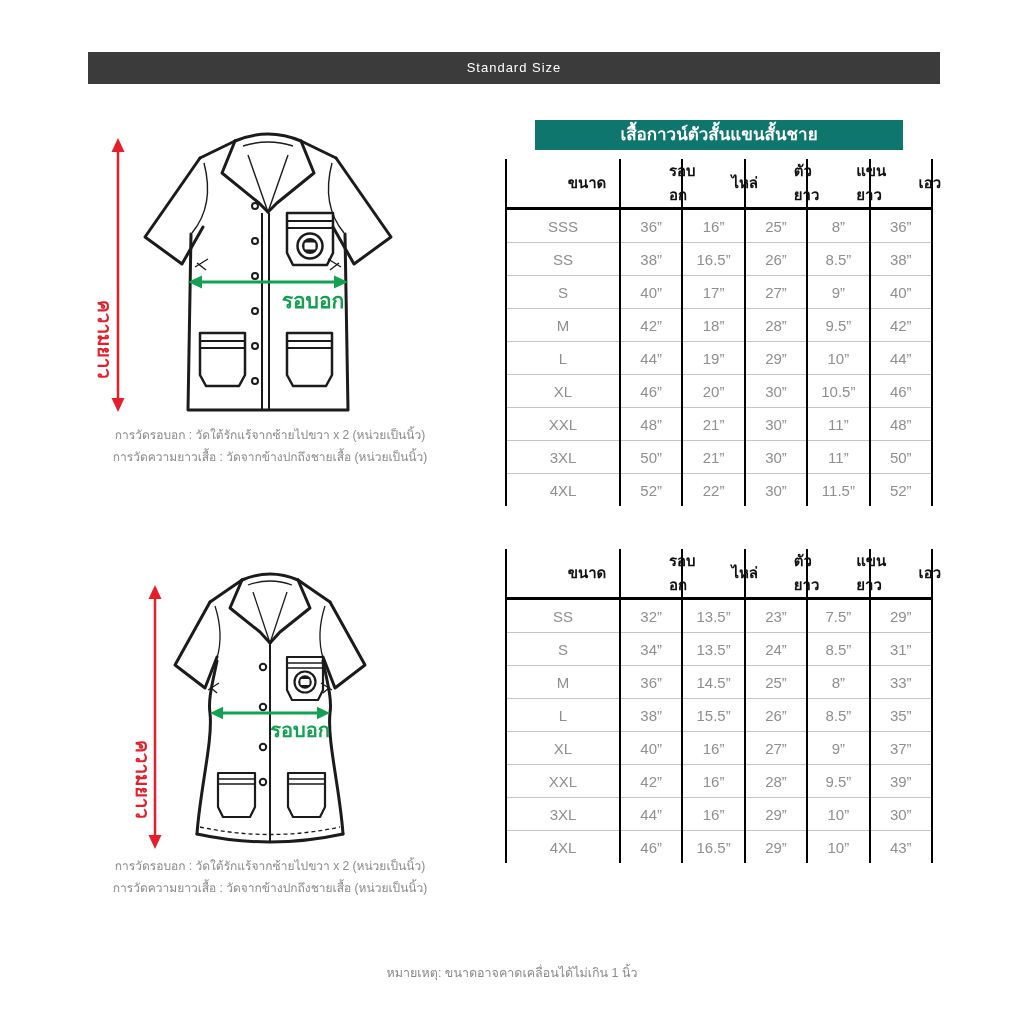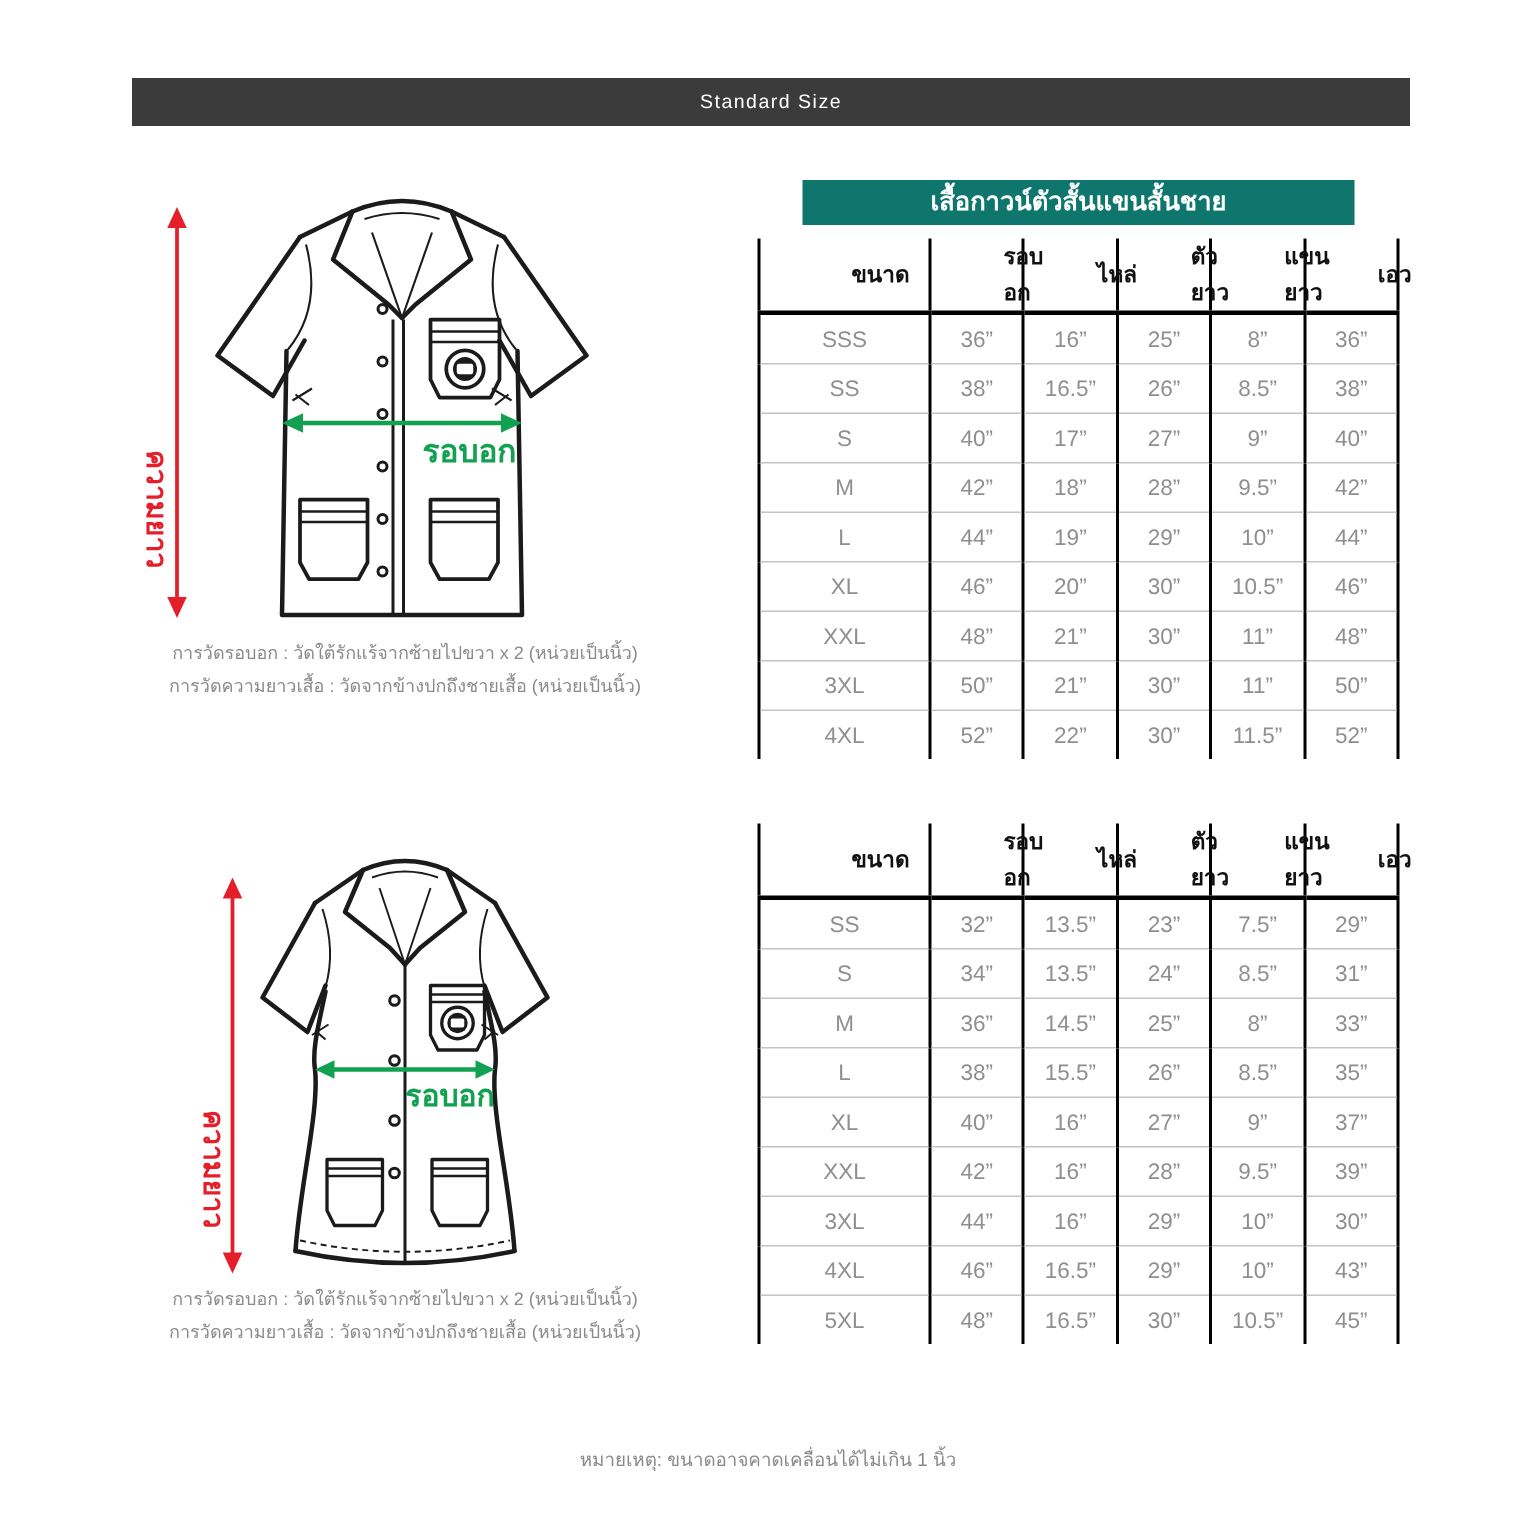--- a/index.html
+++ b/index.html
@@ -363,25 +363,17 @@
           <td>30”</td>
         </tr>
         <tr>
           <td>4XL</td>
           <td>46”</td>
           <td>16.5”</td>
           <td>29”</td>
           <td>10”</td>
           <td>43”</td>
         </tr>
-        <tr>
-          <td>5XL</td>
-          <td>48”</td>
-          <td>16.5”</td>
-          <td>30”</td>
-          <td>10.5”</td>
-          <td>45”</td>
-        </tr>
       </tbody>
   </table>
 </div>
 
 <div class="footer-note">หมายเหตุ: ขนาดอาจคาดเคลื่อนได้ไม่เกิน 1 นิ้ว</div>
 
 </body></html>

